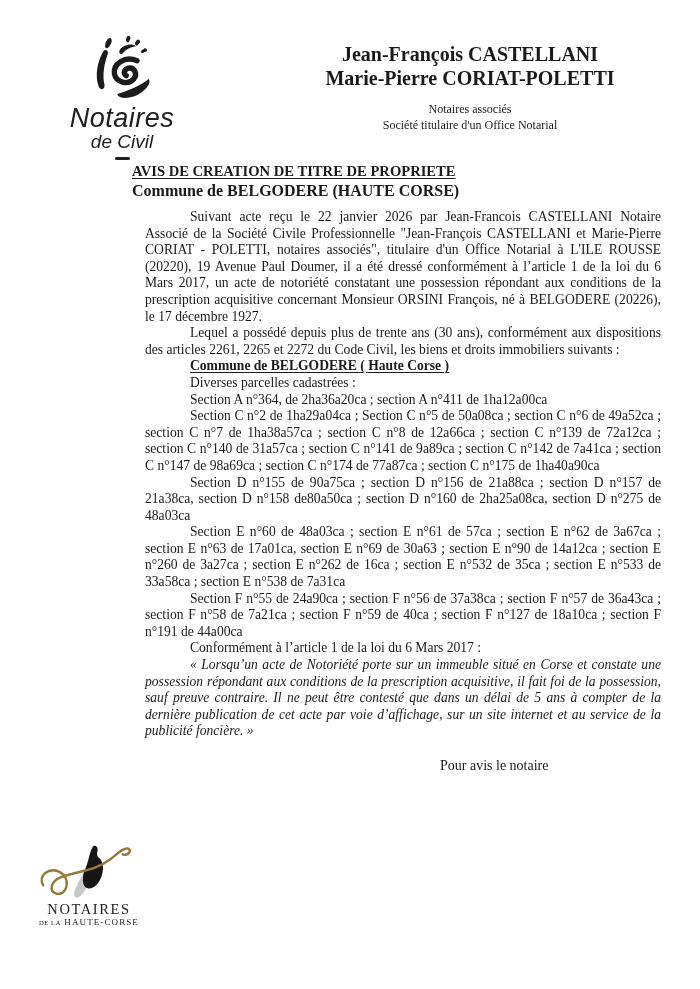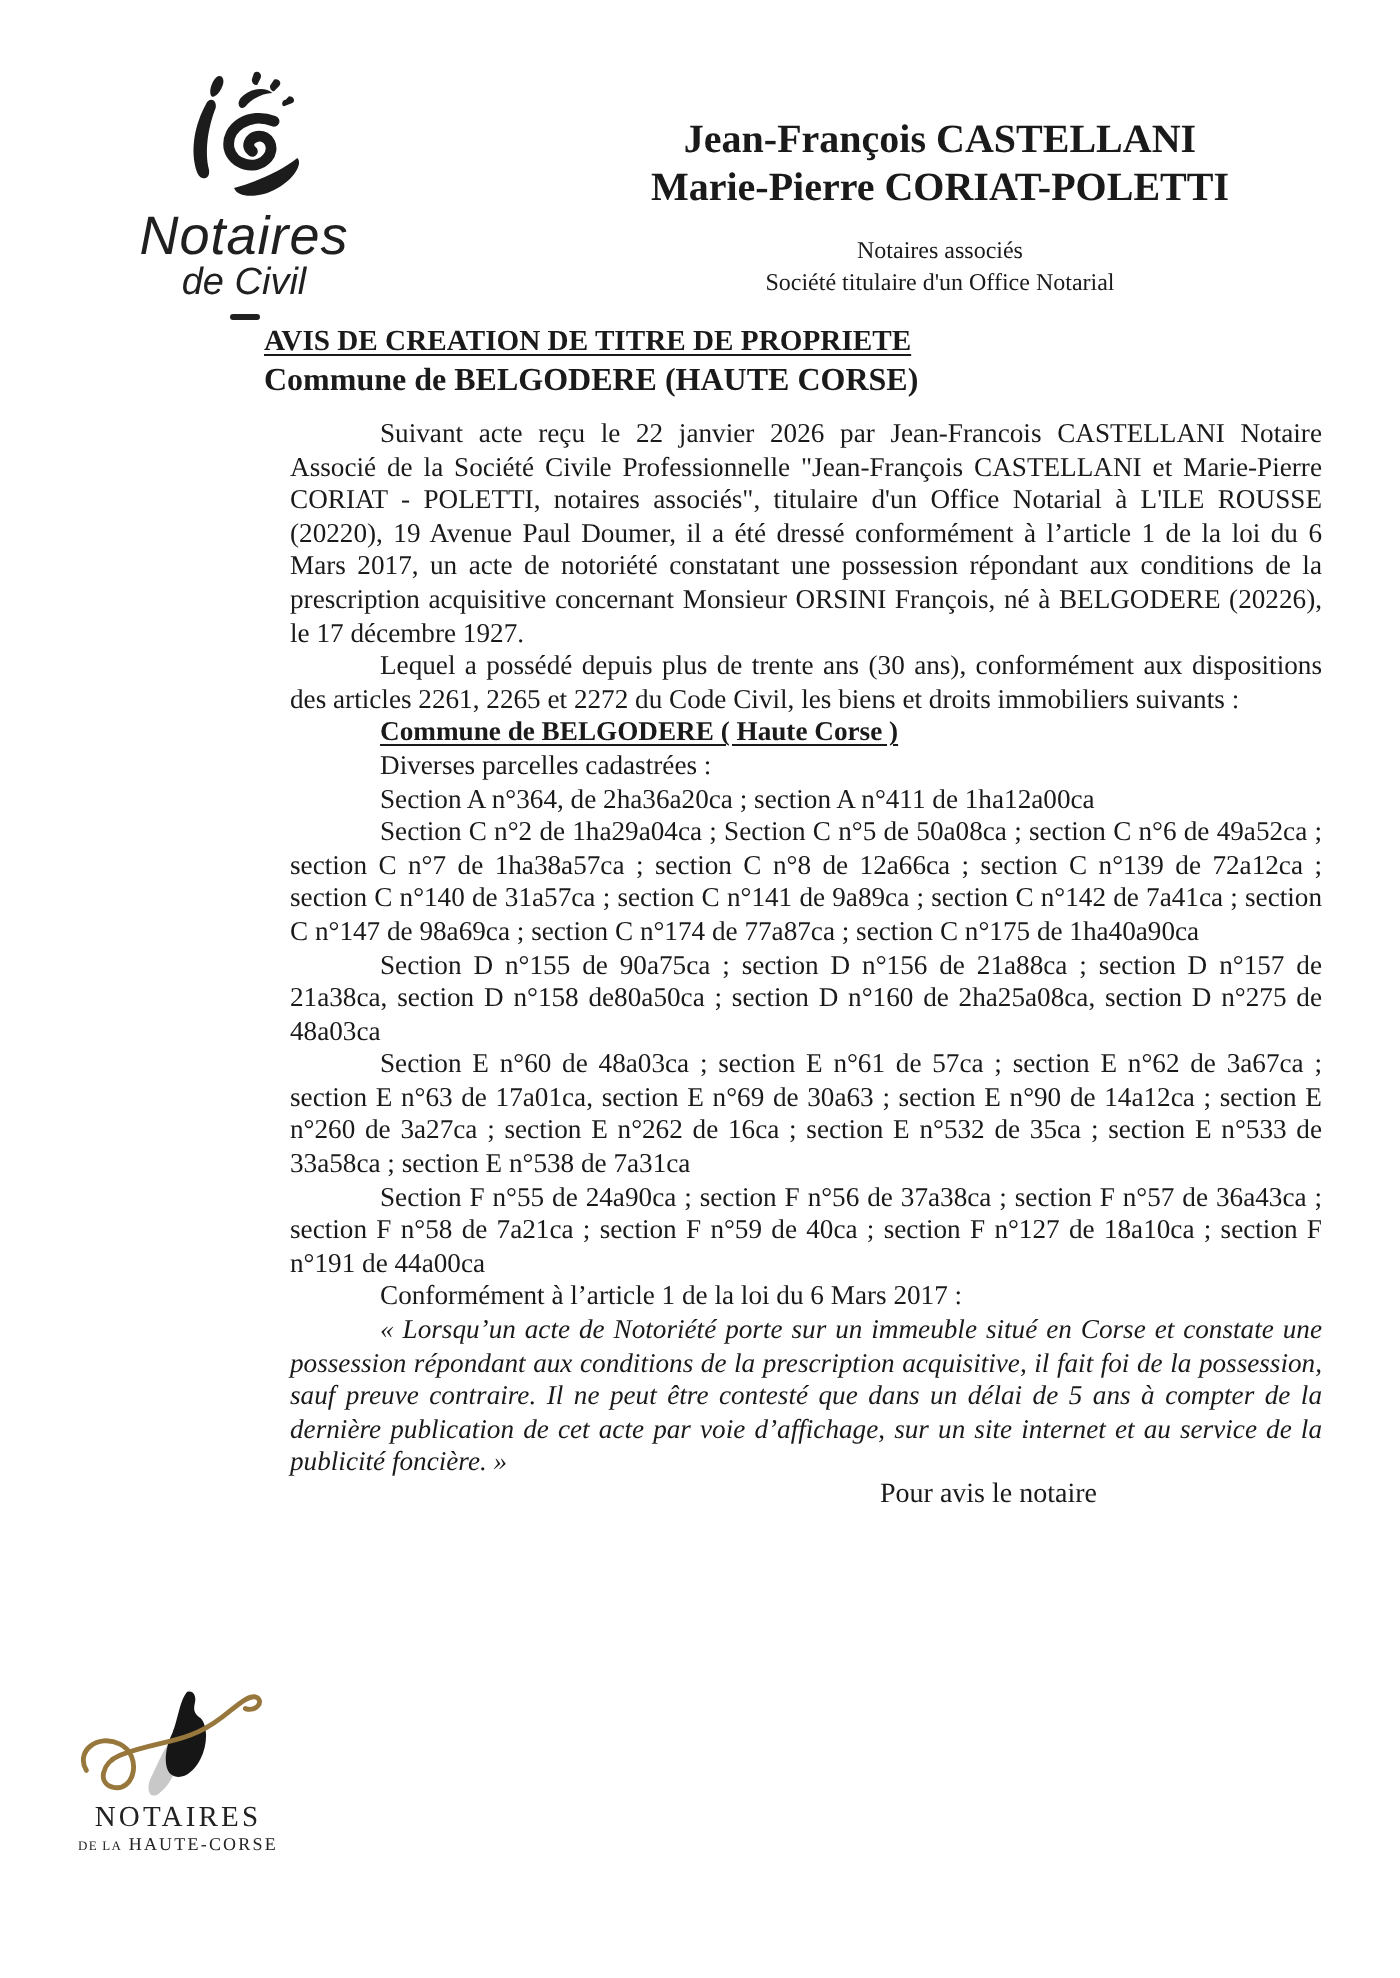--- a/index.html
+++ b/index.html
@@ -11,39 +11,39 @@
   
   .nf-logo { position:absolute; left:50px; top:34px; width:144px; text-align:center; }
   .nf-mark { height:70px; }
   .nf-brand { font-family:"Liberation Sans", sans-serif; font-style:italic; font-weight:400;
               font-size:27px; line-height:28px; color:#202020; letter-spacing:0.5px; }
   .nf-brand-sub { font-family:"Liberation Sans", sans-serif; font-style:italic; font-weight:400;
               font-size:19px; line-height:20px; color:#202020; }
   .nf-dash { width:15px; height:3px; background:#202020; border-radius:2px; margin:5px auto 0; }
 
   
-  .header-names { position:absolute; left:270px; top:58px; width:400px; text-align:center; }
+  .header-names { position:absolute; left:270px; top:42px; width:400px; text-align:center; }
   .header-names .name { font-weight:bold; font-size:20px; line-height:24px; }
   .header-sub { font-size:12px; line-height:15.5px; }
   .header-sub.first { margin-top:12px; }
 
   
   .title-block { position:absolute; left:132px; top:163px; width:516px; }
   .title1 { font-weight:bold; font-size:14.6px; text-decoration:underline; text-underline-offset:2px; }
   .title2 { font-weight:bold; font-size:16px; margin-top:2px; }
 
   
   .doc-body { position:absolute; left:145px; top:209px; width:516px;
               font-size:13.6px; line-height:16.6px; text-align:justify; }
   .doc-body p { margin:0; text-indent:45px; }
   .mt { margin-top:16px; }
   .mt2 { margin-top:18px; }
   .commune .bu { font-weight:bold; text-decoration:underline; text-underline-offset:2px; }
   .quote { font-style:italic; }
-  .signature { margin-left:295px; font-size:14px; text-indent:0; }
+  .signature { margin-top:18px; margin-left:295px; font-size:14px; text-indent:0; }
 
   
   .hc-logo { position:absolute; left:28px; top:844px; width:122px; text-align:center; }
   .hc-mark { height:58px; }
   .hc-name { font-size:14.5px; letter-spacing:1.6px; color:#222; line-height:15px; }
   .hc-sub { font-size:9px; letter-spacing:1.1px; color:#222; line-height:11px; }
   .hc-sub .tiny { font-size:6.5px; letter-spacing:0.6px; }
 
   .footer-address { position:absolute; left:145px; top:900px; width:516px;
                     text-align:center; font-size:12.3px; line-height:16.3px; }

